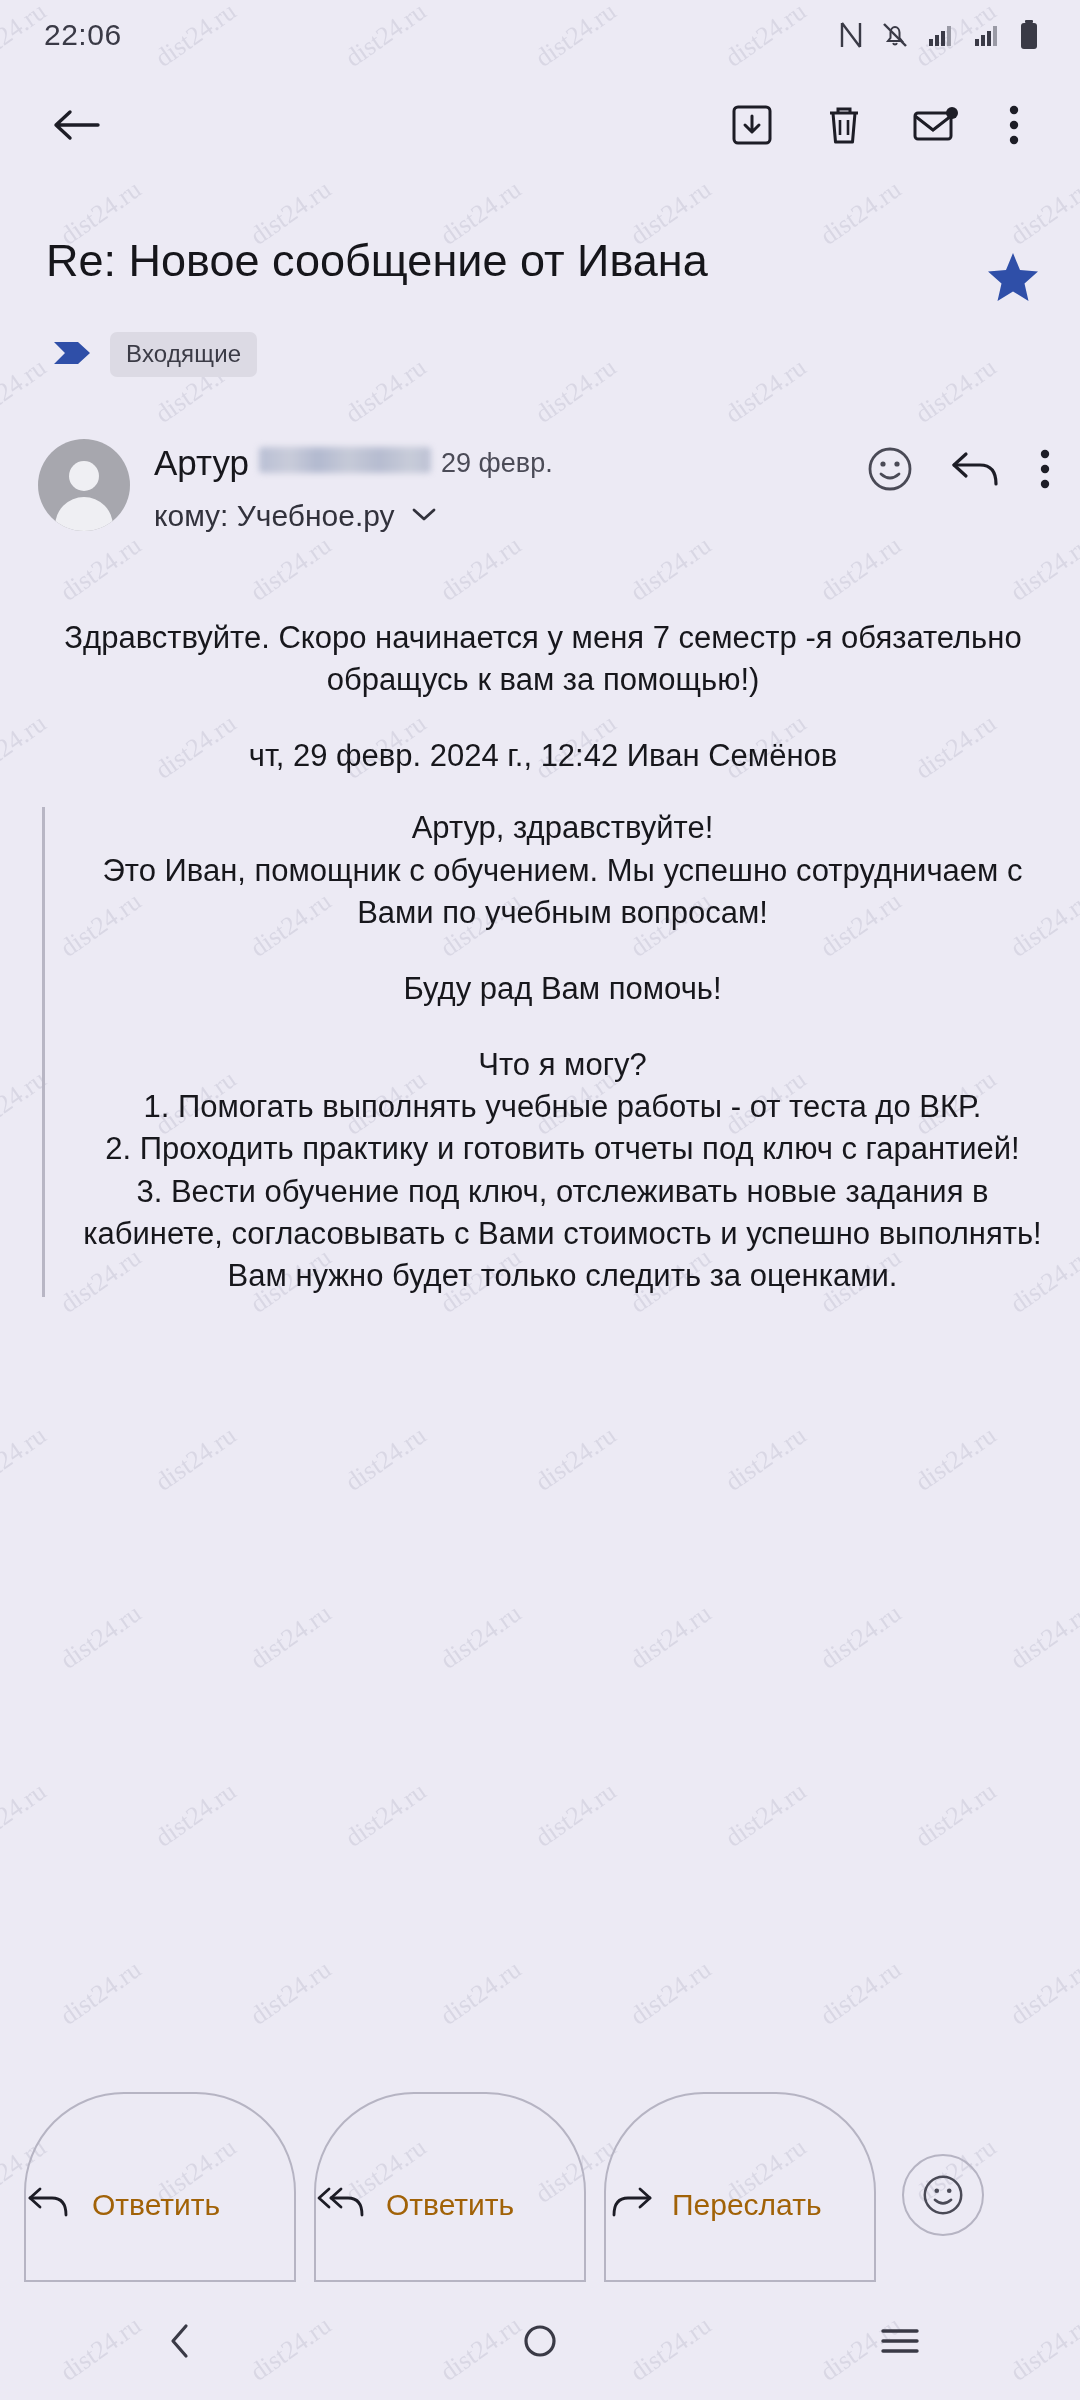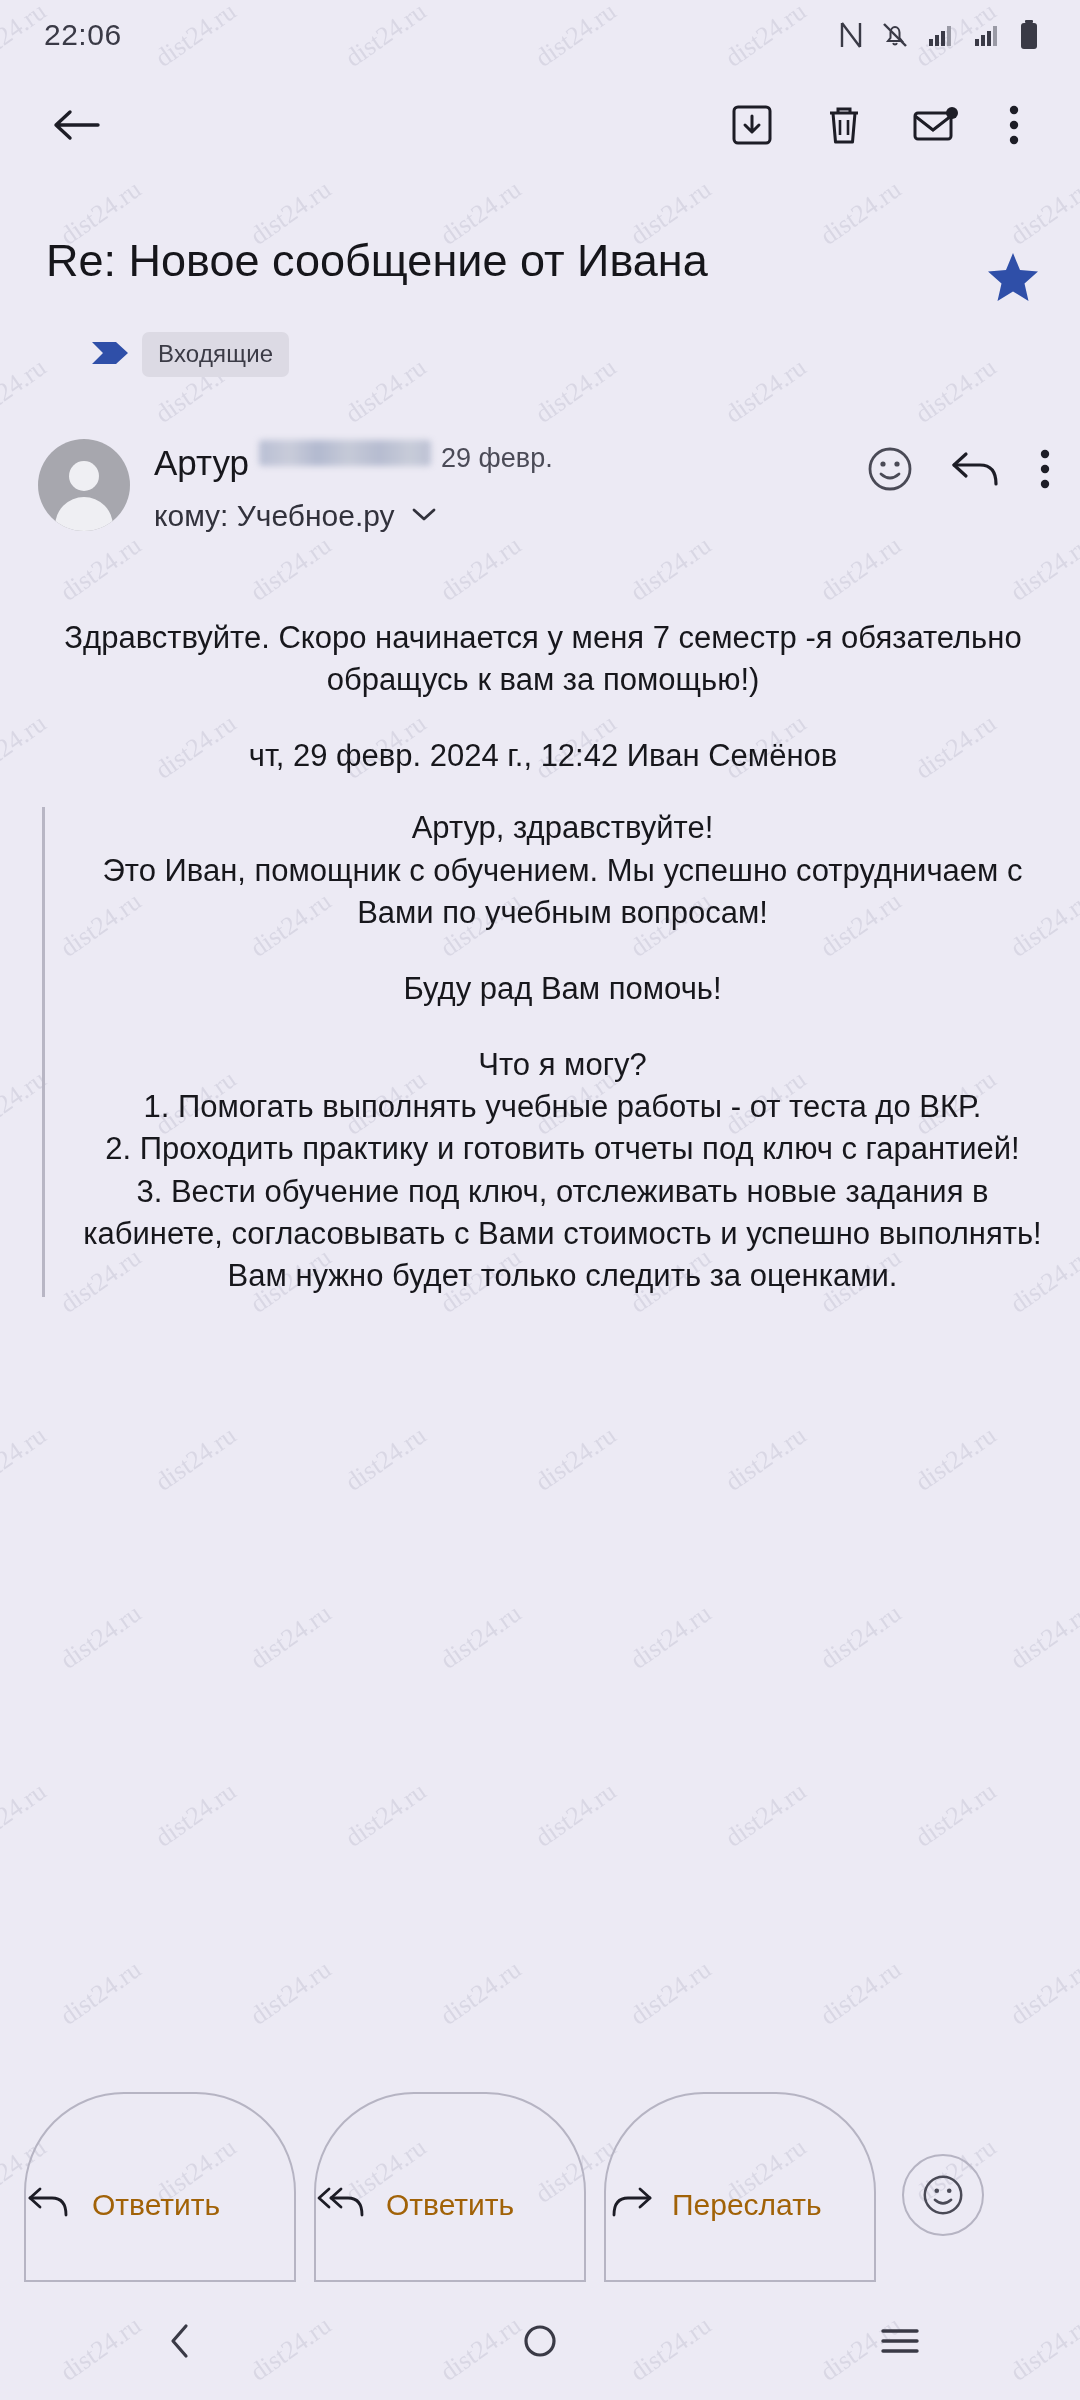--- a/index.html
+++ b/index.html
@@ -81,23 +81,22 @@
     padding-right: 18px;
     font-weight: 400;
   }
   .star { flex: 0 0 auto; padding-top: 16px; }
 
   .label-row {
     position: relative;
     z-index: 10;
     display: flex;
     align-items: center;
-    gap: 10px;
+    gap: 16px;
     padding: 24px 0 0 52px;
-    margin-left: 38px;
   }
   .flag-icon { display: block; }
   .chip {
     background: #dcdae4;
     border-radius: 7px;
     font-size: 24px;
     color: #3b3b46;
     padding: 8px 16px 9px 16px;
     letter-spacing: 0.2px;
   }
@@ -126,21 +125,21 @@
     left: 31px; top: 22px;
   }
   .avatar .body {
     position: absolute;
     width: 58px; height: 42px;
     border-radius: 29px 29px 0 0;
     background: #efeff3;
     left: 17px; top: 58px;
   }
   .sender-info { flex: 1; padding-left: 24px; padding-top: 4px; }
-  .sender-line1 { display: flex; align-items: flex-start; gap: 10px; }
+  .sender-line1 { display: flex; align-items: center; gap: 10px; }
   .sender-name { font-size: 35px; color: #17171c; }
   .redacted {
     display: inline-block;
     height: 26px;
     width: 172px;
     border-radius: 4px;
     background: linear-gradient(90deg,#b9bfd4 0%,#c9ccda 18%,#b2b9cf 34%,#c6cad8 52%,#b6bcd0 70%,#c8ccd9 88%,#bcc1d4 100%);
     filter: blur(3.2px);
     position: relative;
     top: -3px;

